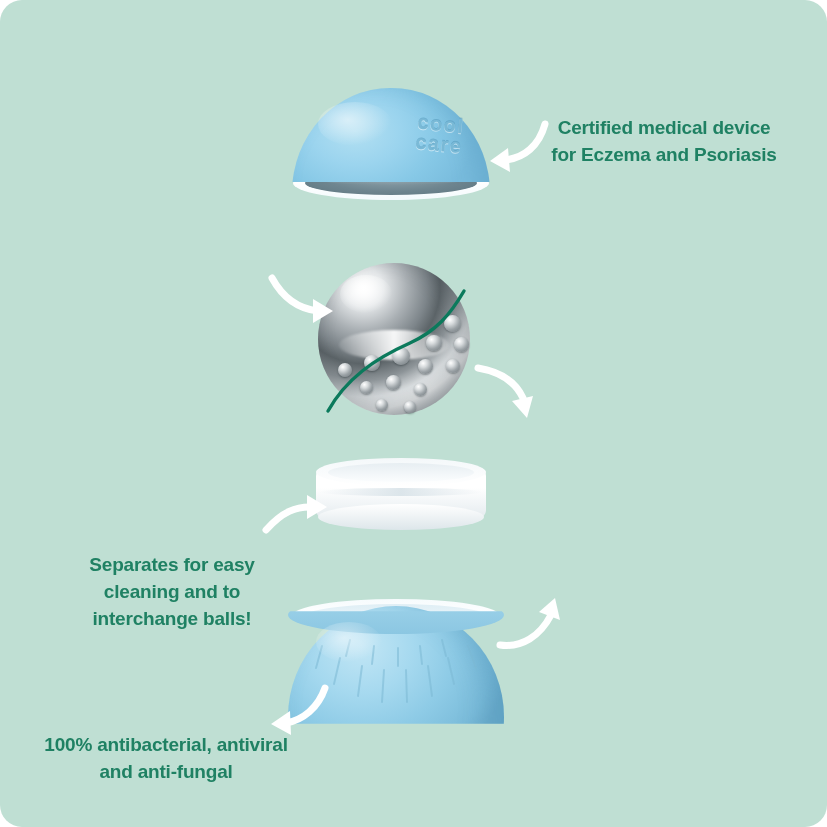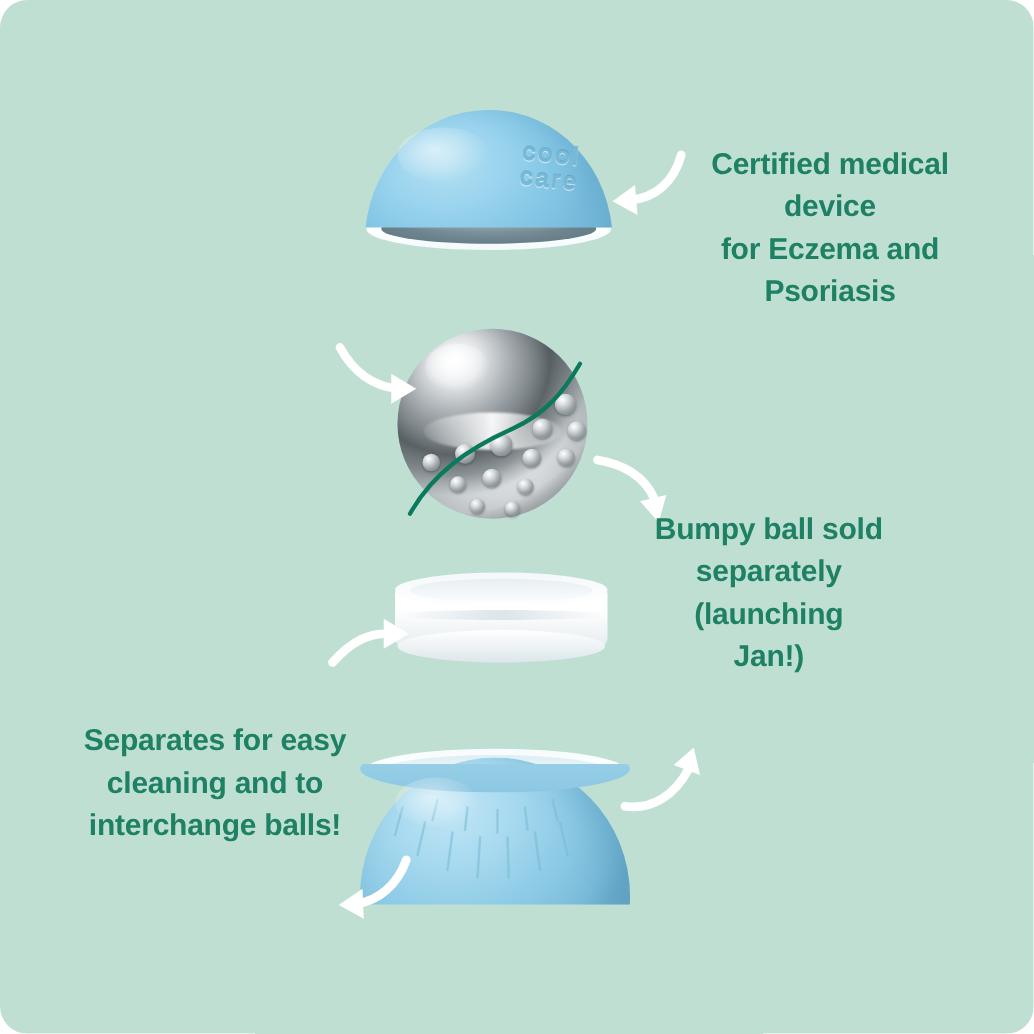--- a/index.html
+++ b/index.html
@@ -22,30 +22,30 @@
     background: #bfdfd3;
     border-radius: 22px;
     overflow: hidden;
   }
 
   
   .label {
     position: absolute;
     color: #1f8163;
     font-weight: 700;
-    font-size: 24px;
+    font-size: 19px;
     line-height: 1.42;
     letter-spacing: -0.2px;
     text-align: center;
     white-space: pre-line;
   }
   #lbl-certified { left: 533px; top: 115px; width: 262px; }
   #lbl-coolball  { left: 42px;  top: 207px; width: 278px; }
   #lbl-bumpy     { left: 506px; top: 407px; width: 218px; }
-  #lbl-separates { left: 67px;  top: 576px; width: 210px; }
+  #lbl-separates { left: 67px;  top: 552px; width: 210px; }
   #lbl-latex     { left: 518px; top: 563px; width: 244px; }
   #lbl-anti      { left: 18px;  top: 732px; width: 296px; }
 
   
   .art { position: absolute; left: 0; top: 0; width: 827px; height: 827px; pointer-events: none; }
 
   
   .dome-wrap { position: absolute; left: 292px; top: 88px; width: 198px; height: 128px; }
   .dome-body {
     position: absolute; left: 0; top: 0; width: 198px; height: 196px;
@@ -287,24 +287,23 @@
       <g>
         <path class="ar" d="M325,688 C318,708 303,720 286,723"></path>
         <polygon class="ah" points="290,711 271,724 291,735"></polygon>
       </g>
     </svg>
 
     <div class="label" id="lbl-certified">Certified medical device
 for Eczema and Psoriasis</div>
 
 
-    <div class="label" id="lbl-bumpy">Bumpy ball sold
-separately (launching
-Jan!)</div>
 
     <div class="label" id="lbl-separates">Separates for easy
 cleaning and to
 interchange balls!</div>
 
 
+    <div class="label" id="lbl-anti">100% antibacterial, antiviral
+and anti-fungal</div>
 
   </div>
 </div>
 
 </body></html>

